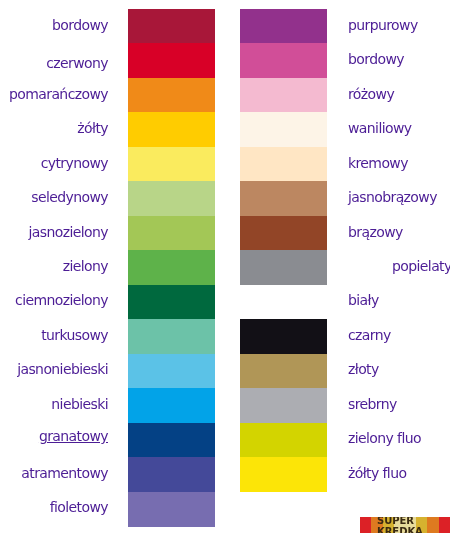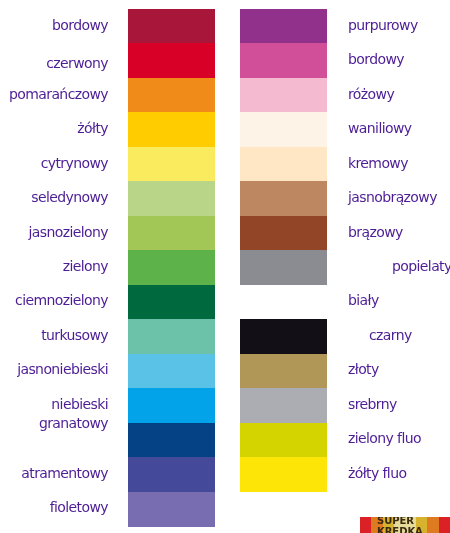--- a/index.html
+++ b/index.html
@@ -54,21 +54,21 @@
     <div class="swatch" style="top: 310.23px; height: 35.07px; background: rgb(108, 194, 168);"></div>
     <div class="label r" style="top: 308.93px; line-height: 34.47px; right: 20px;">turkusowy</div>
 
     <div class="swatch" style="top: 344.7px; height: 35.07px; background: rgb(91, 194, 231);"></div>
     <div class="label r" style="top: 343.4px; line-height: 34.47px; right: 20px;">jasnoniebieski</div>
 
     <div class="swatch" style="top: 379.17px; height: 35.07px; background: rgb(2, 163, 232);"></div>
     <div class="label r" style="top: 377.87px; line-height: 34.47px; right: 20px;">niebieski</div>
 
     <div class="swatch" style="top: 413.64px; height: 35.07px; background: rgb(4, 65, 133);"></div>
-    <div class="label r" style="top: 397px; line-height: 34.47px; right: 20px;">granatowy</div>
+    <div class="label r" style="top: 410px; line-height: 34.47px; right: 20px; text-decoration: underline;">granatowy</div>
 
     <div class="swatch" style="top: 448.11px; height: 35.07px; background: rgb(68, 73, 153);"></div>
     <div class="label r" style="top: 446.81px; line-height: 34.47px; right: 20px;">atramentowy</div>
 
     <div class="swatch" style="top: 482.58px; height: 35.07px; background: rgb(119, 109, 176);"></div>
     <div class="label r" style="top: 481.28px; line-height: 34.47px; right: 20px;">fioletowy</div>
   </div>
 
   <div class="col" id="colB">
     <div class="swatch" style="top: 0px; height: 35.07px; background: rgb(146, 49, 140);"></div>
@@ -92,21 +92,21 @@
     <div class="swatch" style="top: 206.82px; height: 35.07px; background: rgb(146, 69, 39);"></div>
     <div class="label l" style="top: 205.52px; line-height: 34.47px; left: 108px;">brązowy</div>
 
     <div class="swatch" style="top: 241.29px; height: 35.07px; background: rgb(138, 140, 145);"></div>
     <div class="label l" style="top: 239.99px; line-height: 34.47px; left: 108px; margin-left: 44px;">popielaty</div>
 
     <div class="swatch" style="top: 275.76px; height: 35.07px; background: rgb(255, 255, 255);"></div>
     <div class="label l" style="top: 274.46px; line-height: 34.47px; left: 108px;">biały</div>
 
     <div class="swatch" style="top: 310.23px; height: 35.07px; background: rgb(18, 16, 22);"></div>
-    <div class="label l" style="top: 308.93px; line-height: 34.47px; left: 108px; margin-left: 21px;">czarny</div>
+    <div class="label l" style="top: 308.93px; line-height: 34.47px; left: 108px;">czarny</div>
 
     <div class="swatch" style="top: 344.7px; height: 35.07px; background: rgb(176, 150, 87);"></div>
     <div class="label l" style="top: 343.4px; line-height: 34.47px; left: 108px;">złoty</div>
 
     <div class="swatch" style="top: 379.17px; height: 35.07px; background: rgb(172, 173, 178);"></div>
     <div class="label l" style="top: 377.87px; line-height: 34.47px; left: 108px;">srebrny</div>
 
     <div class="swatch" style="top: 413.64px; height: 35.07px; background: rgb(211, 212, 0);"></div>
     <div class="label l" style="top: 412.34px; line-height: 34.47px; left: 108px;">zielony fluo</div>
 

